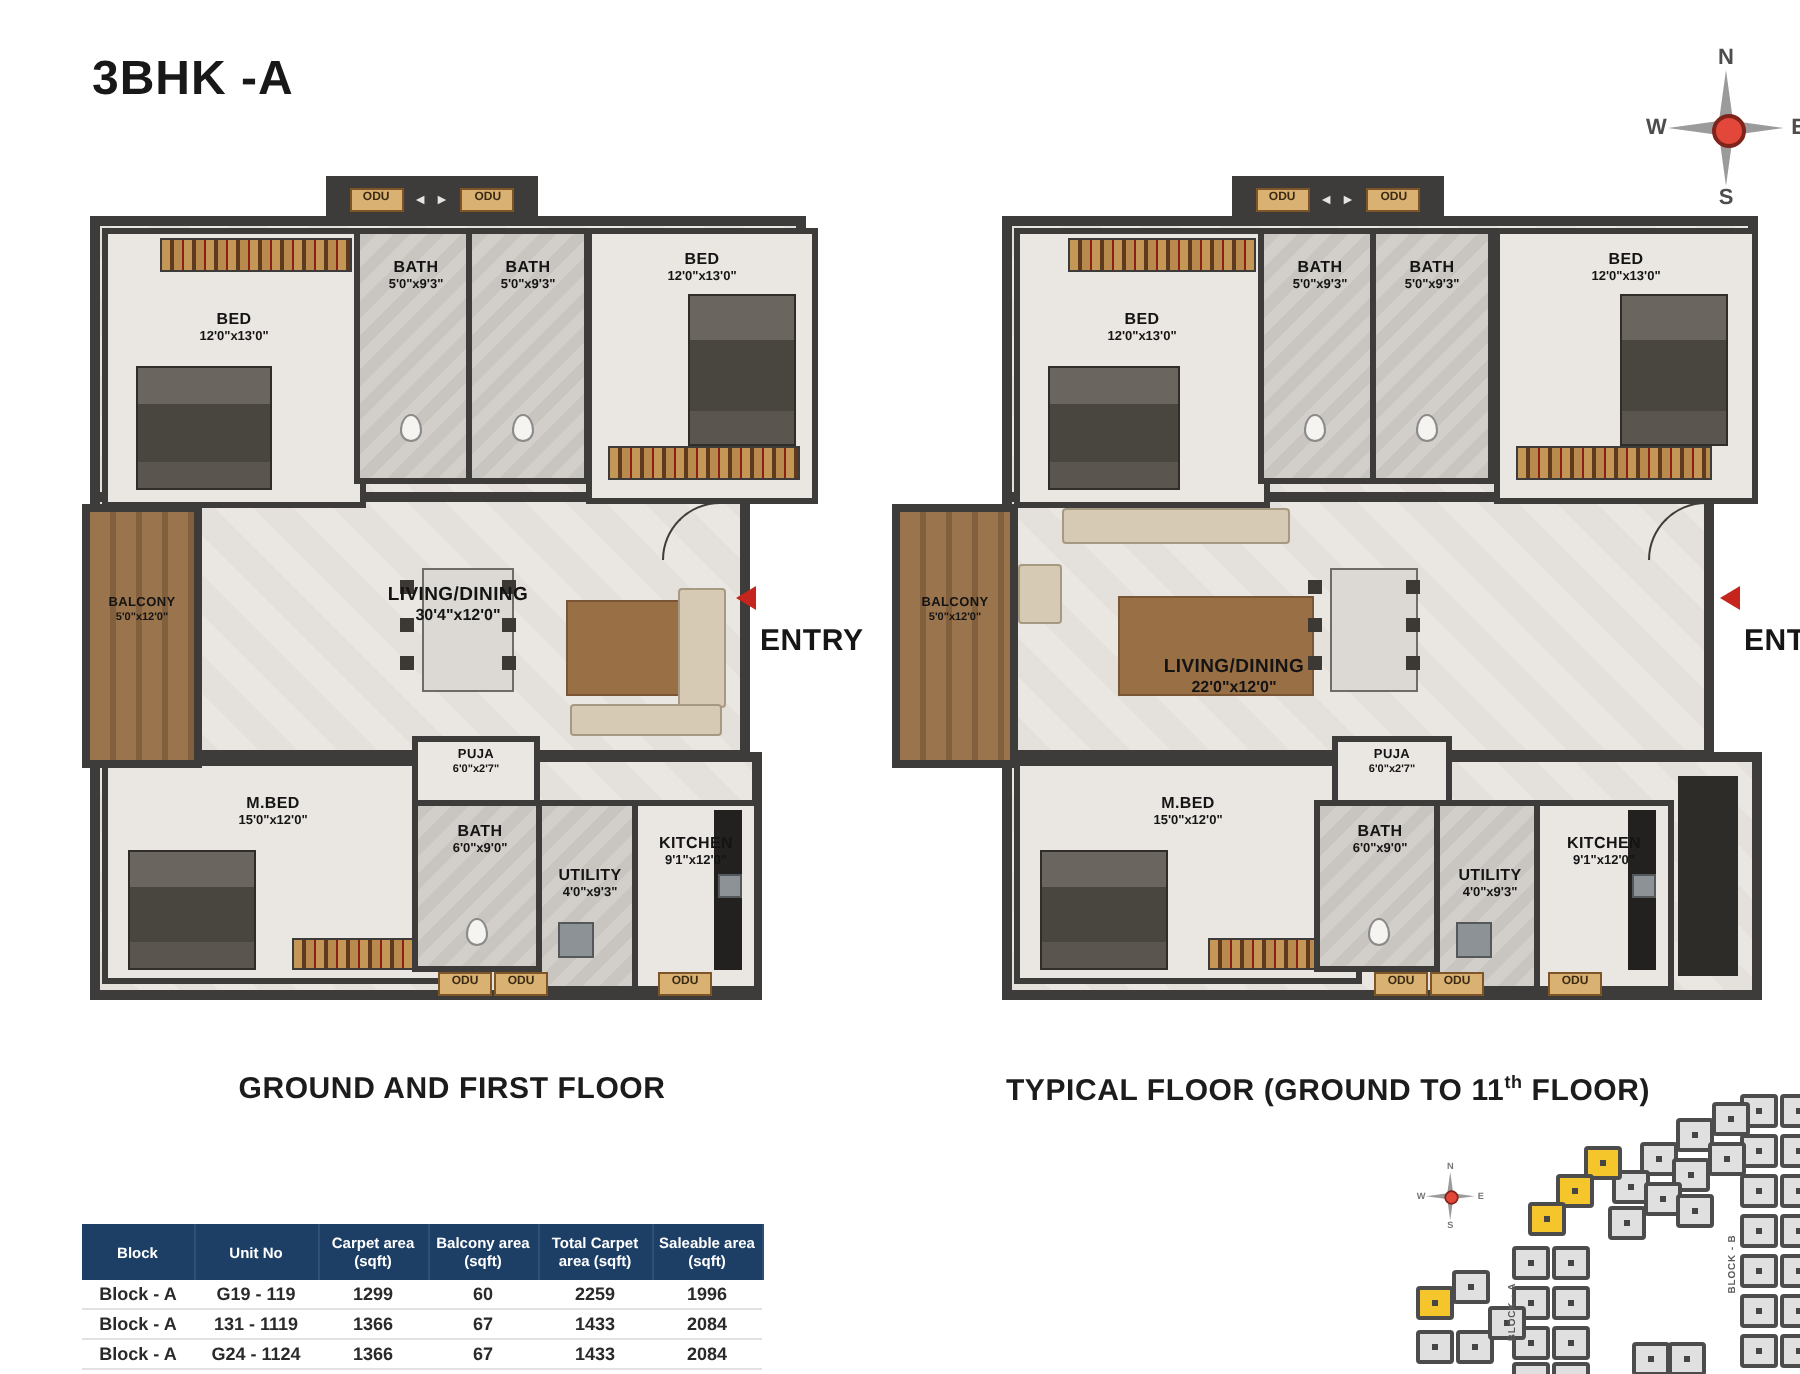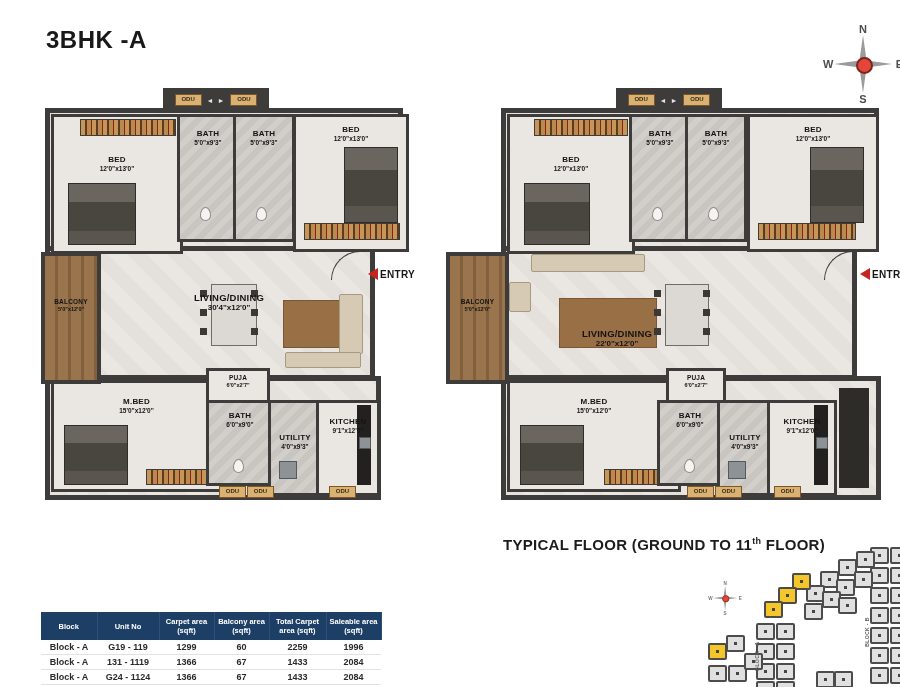--- a/index.html
+++ b/index.html
@@ -66,21 +66,21 @@
       border:1px solid #8a8a8a;border-radius:50%/60% 60% 40% 40%;}
   .shaft{position:absolute;z-index:3;background:#2e2c29;}
   .counter{position:absolute;z-index:3;background:#23211f;}
   .appl{position:absolute;z-index:3;background:#8d9296;border:1px solid #55585a;}
   .arc{position:absolute;z-index:4;width:28px;height:28px;border-top:1.6px solid #3e3c3a;
        border-left:1.6px solid #3e3c3a;border-top-left-radius:100%;}
 
   .entry{position:absolute;display:flex;align-items:center;gap:2px;z-index:6;}
   .entry .tri{width:0;height:0;border-top:6px solid transparent;
               border-bottom:6px solid transparent;border-right:10px solid #c6251d;}
-  .entry .etxt{font-weight:800;font-size:10px;color:#161616;letter-spacing:.3px;}
+  .entry .etxt{font-weight:800;font-size:15px;color:#161616;letter-spacing:.3px;margin-top:44px;}
 
   
   .caption{position:absolute;text-align:center;font-weight:800;font-size:15px;
            color:#1c1c1c;letter-spacing:.3px;}
   .caption sup{font-size:9px;}
 
   
   .area-table{position:absolute;border-collapse:collapse;table-layout:fixed;}
   .area-table th{background:#1d3f66;color:#ffffff;font-weight:bold;font-size:7.5px;
       white-space:pre-line;text-align:center;vertical-align:middle;height:28px;padding:0 2px;
@@ -322,20 +322,23 @@
       </div>
       <div class="counter" style="left:44px;top:2px;width:14px;height:80px;"></div>
       <div class="appl" style="left:46px;top:34px;width:10px;height:10px;"></div>
     </div>
     <div class="shaft" style="left:395px;top:300px;width:30px;height:100px;"></div>
     <span class="odu abs" style="left:243px;top:398px;">ODU</span>
     <span class="odu abs" style="left:271px;top:398px;">ODU</span>
     <span class="odu abs" style="left:330px;top:398px;">ODU</span>
   </div>
 
+  <div class="caption" style="left:25px;top:536px;width:370px;">
+    <span>GROUND AND FIRST FLOOR</span>
+  </div>
   <div class="caption" style="left:428px;top:536px;width:440px;">
     <span>TYPICAL FLOOR (GROUND TO 11</span><sup>th</sup><span> FLOOR)</span>
   </div>
 
   <table class="area-table" style="left:25px;top:612px;width:340px;">
     <colgroup>
       <col class="c0">
         <col class="c1">
         <col class="c2">
         <col class="c3">

